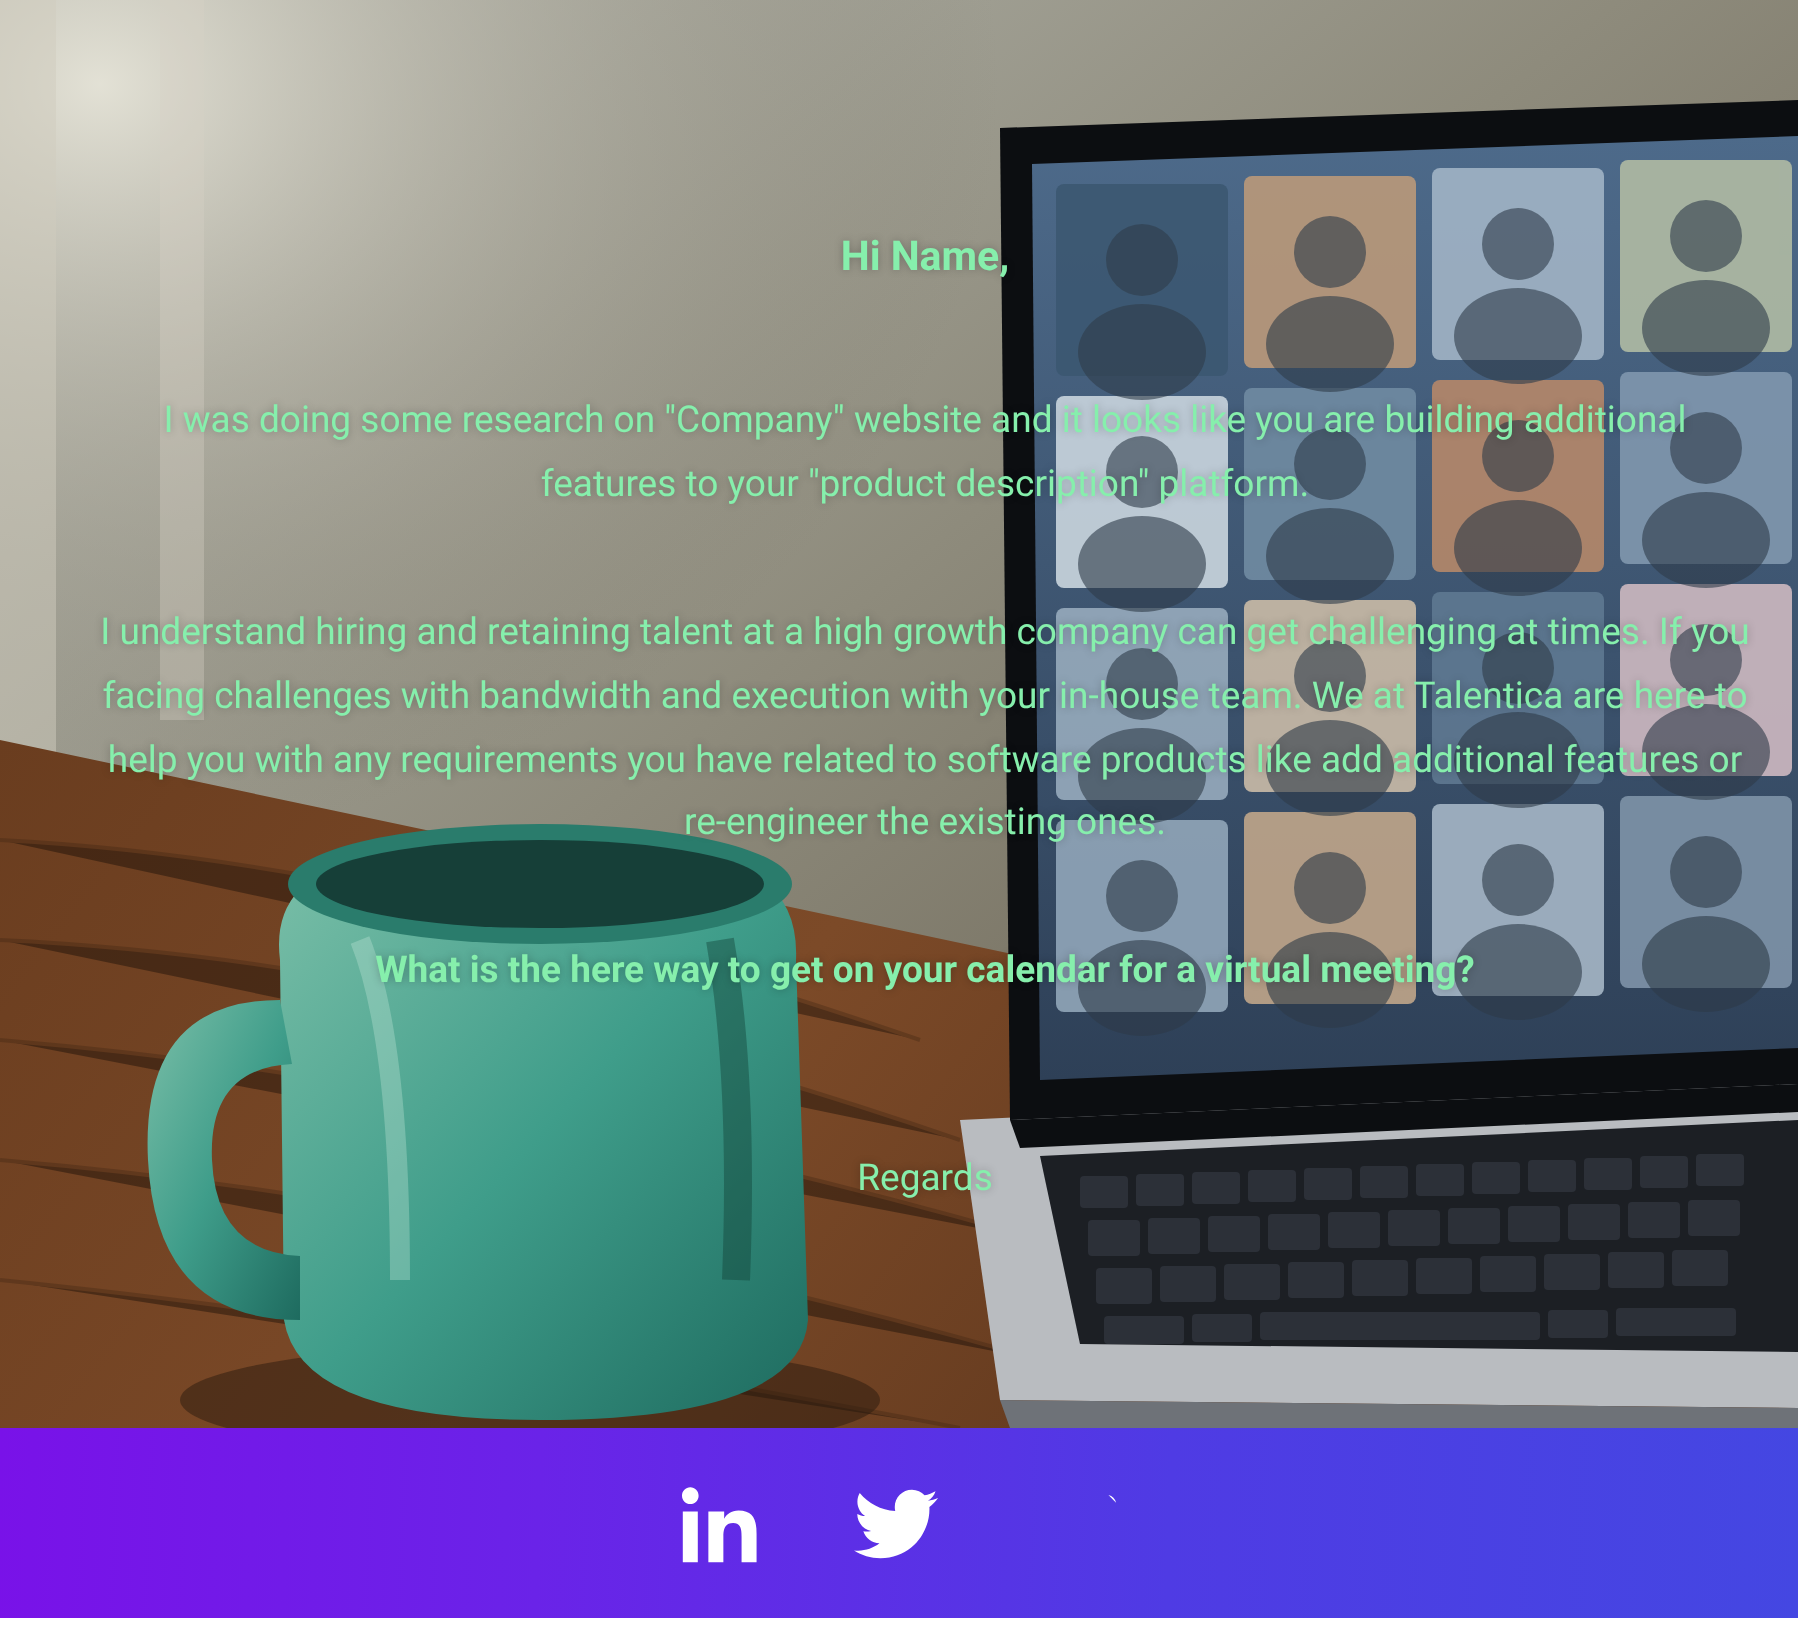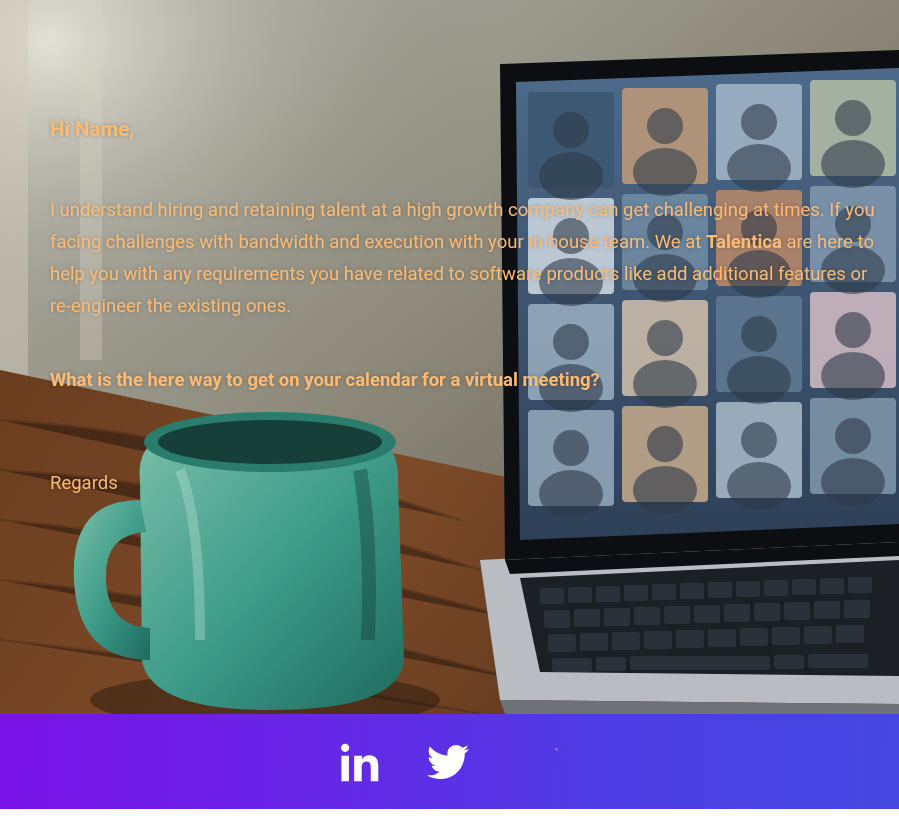--- a/index.html
+++ b/index.html
@@ -29,47 +29,48 @@
     position: absolute;
     left: 0; top: 0;
     width: 899px;
     height: 714px;
   }
   .overlay {
     position: absolute;
     left: 0; top: 0;
     width: 899px;
     height: 714px;
-    color: #fdba74;
+    color: #86efac;
     padding: 112px 24px 40px 50px;
     box-sizing: border-box;
     font-size: 18.5px;
     line-height: 1.72;
     text-shadow: 0 0 4px rgba(0,0,0,0.25);
+    text-align: center;
   }
   .greeting {
     font-weight: 700;
     font-size: 20.5px;
     margin-bottom: 48px;
   }
   .para {
     margin-bottom: 42px;
   }
   .cta {
     font-weight: 700;
     margin-bottom: 72px;
   }
   .regards {
     font-weight: 400;
     margin-bottom: 22px;
   }
   .sig-name {
     font-weight: 700;
   }
-  .bold { font-weight: 700; margin-top: 11px; }
+  .bold { font-weight: 400; margin-top: 11px; }
   .footer {
     position: absolute;
     left: 0;
     top: 714px;
     width: 899px;
     height: 95px;
     background: linear-gradient(92deg, #7912e8 0%, #6a23e8 30%, #4f3be4 65%, #4447e2 100%);
     display: flex;
     align-items: center;
     justify-content: center;
@@ -297,20 +298,21 @@
         <path d="M140 500 Q 70 500 74 580 Q 78 660 150 660 L 150 628 Q 108 626 106 580 Q 104 534 146 532 Z" fill="url(#mugGrad)"></path>
 
         <path d="M180 470 Q 200 520 200 640" stroke="#bfe6d8" stroke-width="10" fill="none" opacity="0.35"></path>
         <path d="M360 470 Q 372 540 368 640" stroke="#0e3b33" stroke-width="14" fill="none" opacity="0.4"></path>
       </g>
     </svg>
 
     <div class="overlay">
       <div class="greeting">Hi Name,</div>
 
+      <div class="para">I was doing some research on "Company" website and it looks like you are building additional features to your "product description" platform.</div>
 
       <div class="para">
         <span>I understand hiring and retaining talent at a high growth company can get challenging at times. If you facing challenges with bandwidth and execution with your in-house team. We at </span><span class="bold">Talentica</span><span> are here to help you with any requirements you have related to software products like add additional features or re-engineer the existing ones.</span>
       </div>
 
       <div class="cta">What is the here way to get on your calendar for a virtual meeting?</div>
 
       <div class="regards">Regards</div>
     </div>
   </div>

